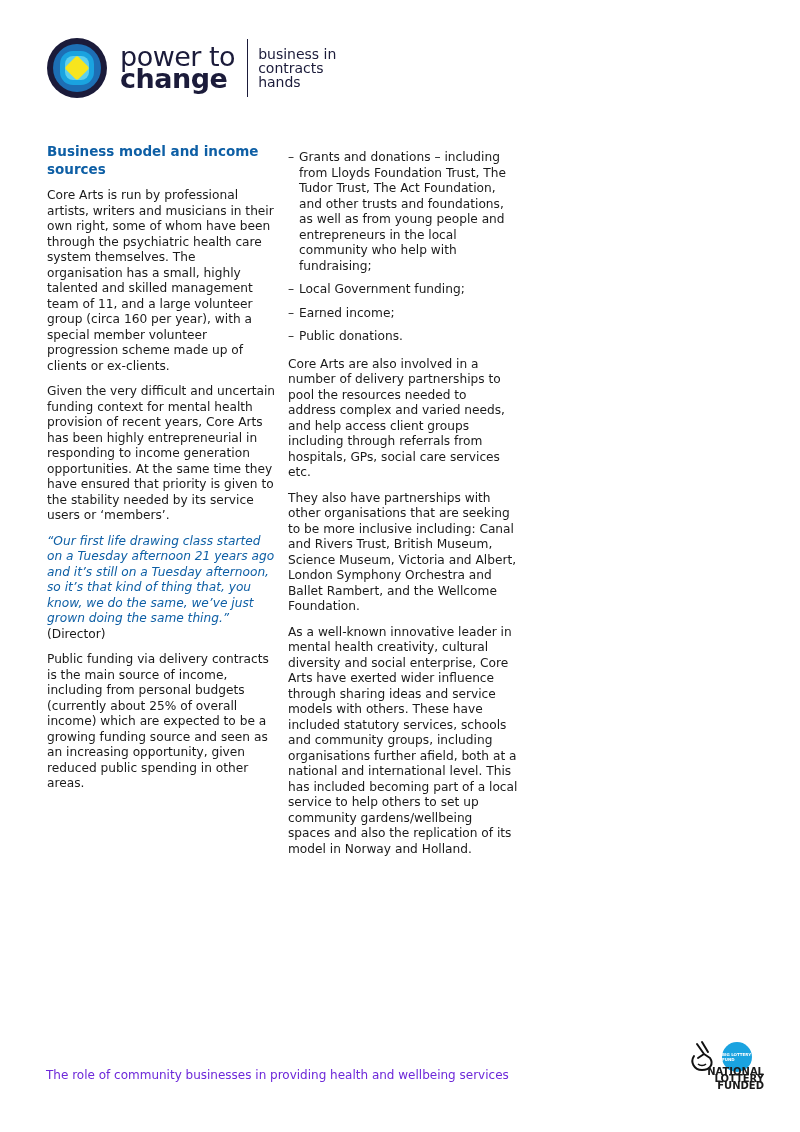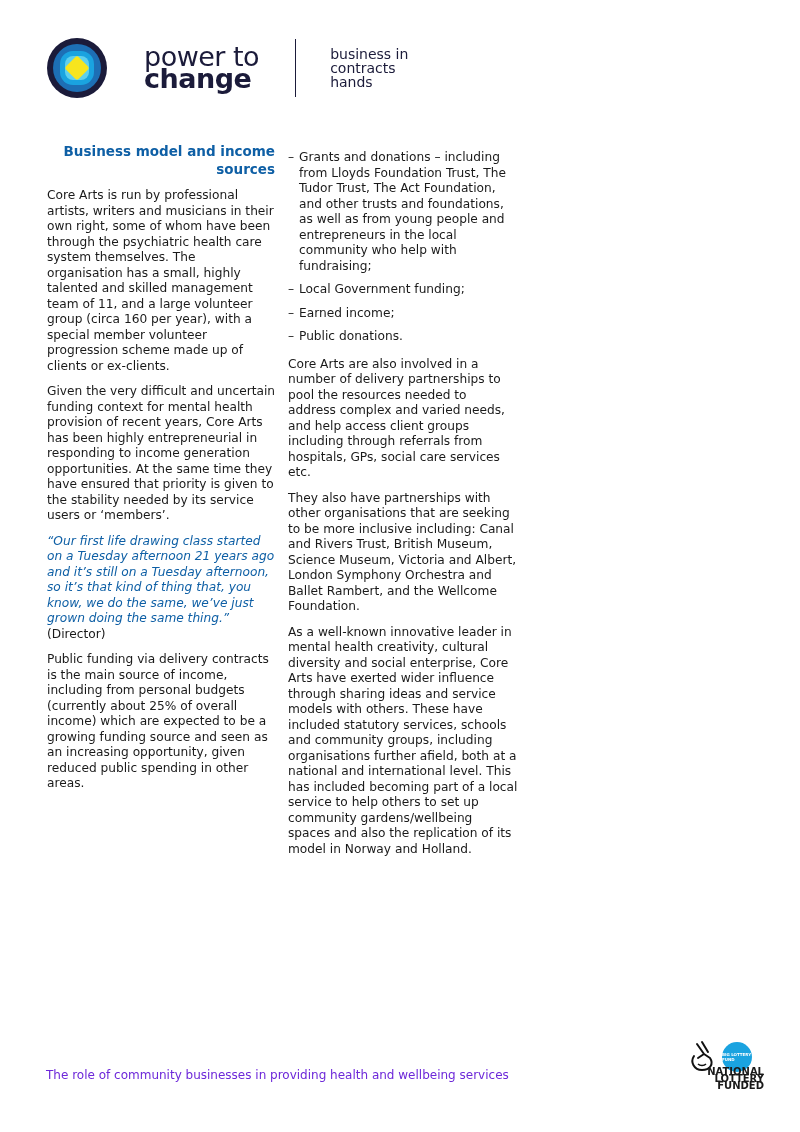--- a/index.html
+++ b/index.html
@@ -1,31 +1,31 @@
 <!DOCTYPE html>
 <html><head>
   <meta charset="utf-8">
   <style>
     html, body { margin: 0; padding: 0; }
     body {
       width: 800px; height: 1132px; background: #ffffff; position: relative;
       font-family: "DejaVu Sans", sans-serif; color: #1a1a1a; overflow: hidden;
     }
-    .logo { position: absolute; left: 46px; top: 38px; height: 60px; display: flex; align-items: center; gap: 24px; }
+    .logo { position: absolute; left: 46px; top: 38px; height: 60px; display: flex; align-items: center; }
     .logo-mark { width: 62px; height: 62px; position: relative; }
     .logo-word { margin-left: 12px; display: flex; flex-direction: column; line-height: 22px; color: #1b1b3a; }
     .logo-word .l1 { font-size: 27px; font-weight: normal; letter-spacing: -0.5px; }
     .logo-word .l2 { font-size: 27px; font-weight: bold; letter-spacing: -0.5px; }
     .logo-divider { width: 1px; height: 58px; background: #1b1b3a; margin: 0 10px 0 12px; }
     .logo-tag { display: flex; flex-direction: column; font-size: 14px; line-height: 14px; color: #1b1b3a; }
 
     .col { position: absolute; font-size: 12.2px; line-height: 15.5px; }
     .col-left { left: 47px; top: 142px; width: 228px; }
     .col-right { left: 288px; top: 142px; width: 230px; }
-    .heading { color: #0e5fa5; font-weight: bold; font-size: 13.5px; line-height: 18px; margin: 0 0 10px 0; text-align: right; }
+    .heading { color: #0e5fa5; font-weight: bold; font-size: 13.5px; line-height: 18px; margin: 0 0 10px 0; }
     p { margin: 0 0 10px 0; }
     .quote { color: #0e5fa5; font-style: italic; }
     .quote .attr { color: #1a1a1a; font-style: normal; }
     ul { list-style: none; margin: 0; padding: 0; }
     li { position: relative; padding-left: 11px; margin-bottom: 8px; margin-top: 8px; }
     li::before { content: "–"; position: absolute; left: 0; }
 
     .footer { position: absolute; left: 46px; top: 1068px; font-size: 12px; line-height: 15px; }
     .footer .f1 { color: #6d28d9; }
     .footer .f2 { font-weight: bold; color: #111; }

